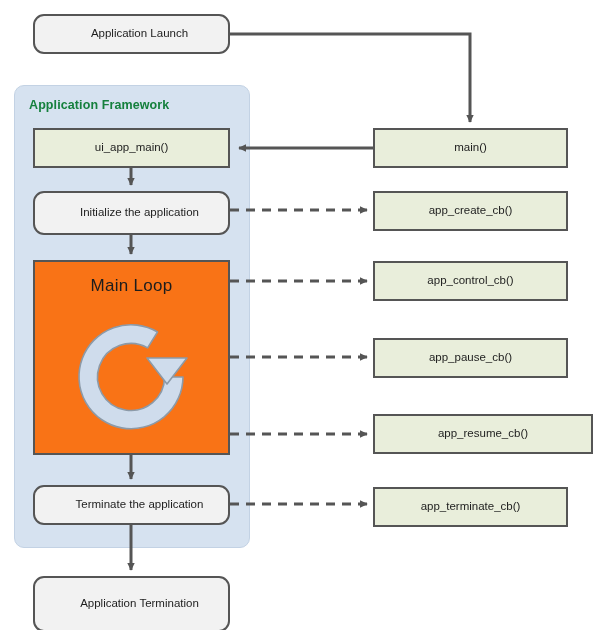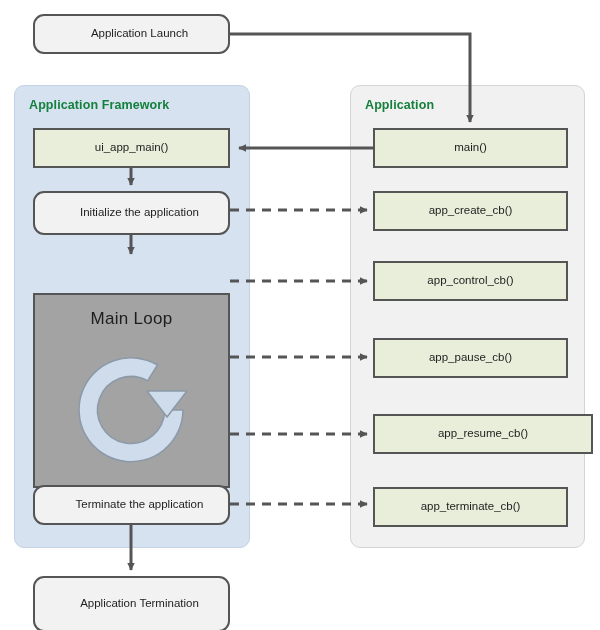--- a/index.html
+++ b/index.html
@@ -52,24 +52,23 @@
     border:2px solid #555555;
     border-radius:11px;
     padding-left:16px;
   }
   .node.sharp{
     background:#e9eedb;
     border:2px solid #555555;
     border-radius:0;
   }
   .node.plain{
-    background:#a3a3a3;
+    background:#f97316;
     border:2px solid #555555;
     border-radius:0;
-    margin-top:33px;
   }
 
   
   #node-app-launch      {left:33px; top:14px;  width:197px;height:40px;}
   #node-ui-app-main     {left:33px; top:128px; width:197px;height:40px;}
   #node-initialize      {left:33px; top:191px; width:197px;height:44px;}
   #node-main-loop       {left:33px; top:260px; width:197px;height:195px;
                          display:block;}
   #node-terminate       {left:33px; top:485px; width:197px;height:40px;}
   #node-app-termination {left:33px; top:576px; width:197px;height:56px;}
@@ -96,23 +95,20 @@
 </style>
 </head>
 <body>
 
 <div id="stage">
 
   <div class="panel panel-framework">
     <div class="panel-title">Application Framework</div>
   </div>
 
-  <div class="panel panel-application">
-    <div class="panel-title">Application</div>
-  </div>
 
   <svg id="wires" viewBox="0 0 600 630" xmlns="http://www.w3.org/2000/svg">
     <defs>
       <marker id="ah" markerWidth="9" markerHeight="9" refX="7.2" refY="4.5" orient="auto" markerUnits="userSpaceOnUse">
         <path d="M0,0.7 L8,4.5 L0,8.3 z" fill="#555555"></path>
       </marker>
     </defs>
 
     <g stroke="#555555" stroke-width="3" fill="none">
 

